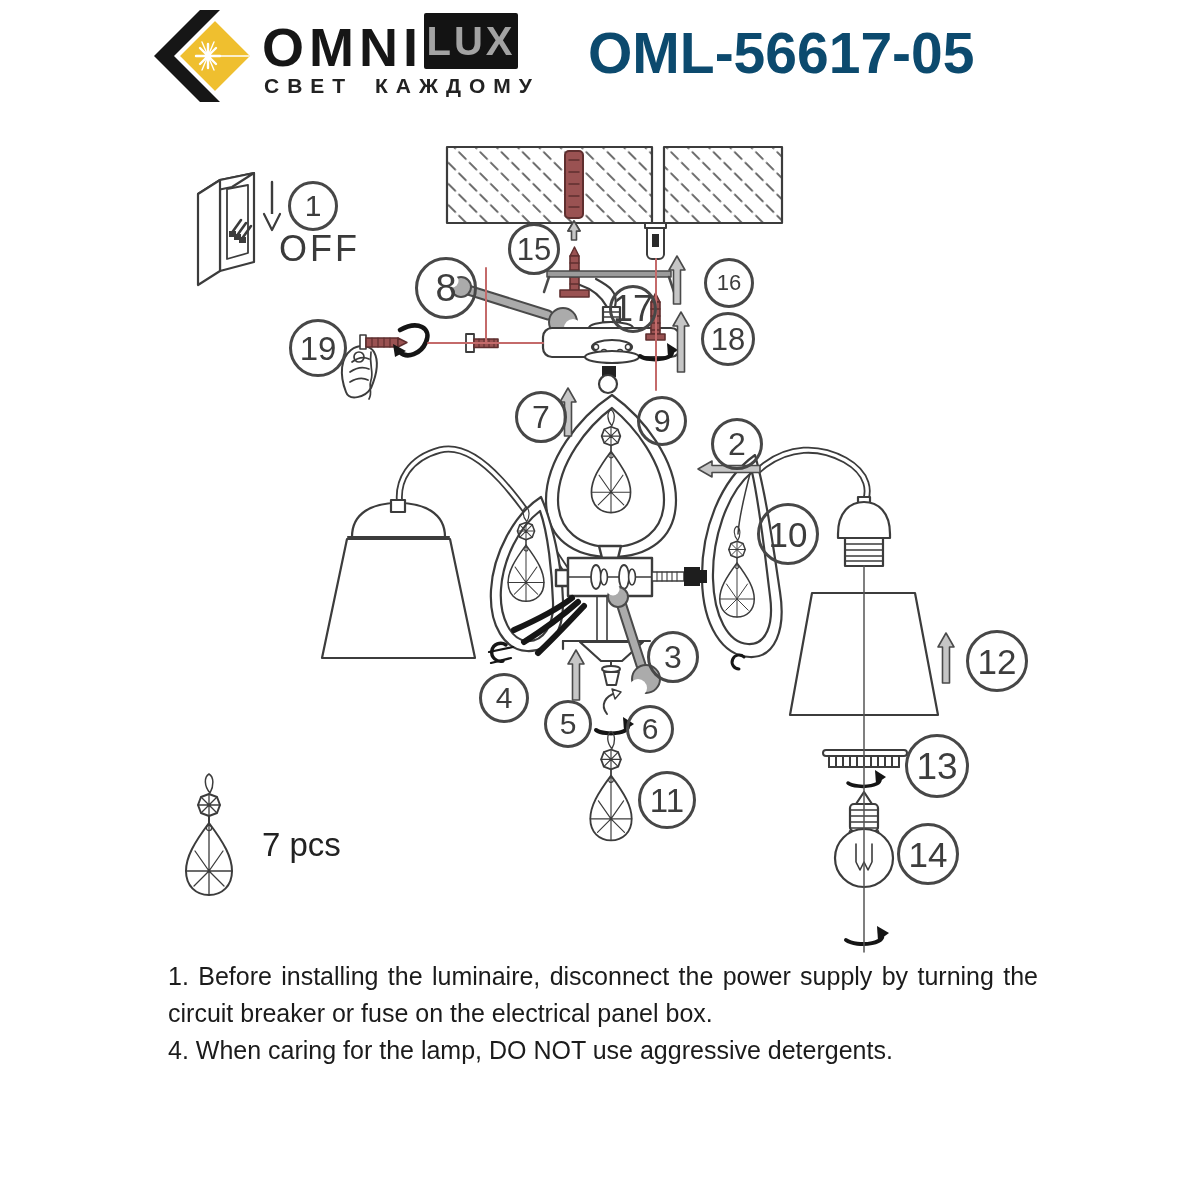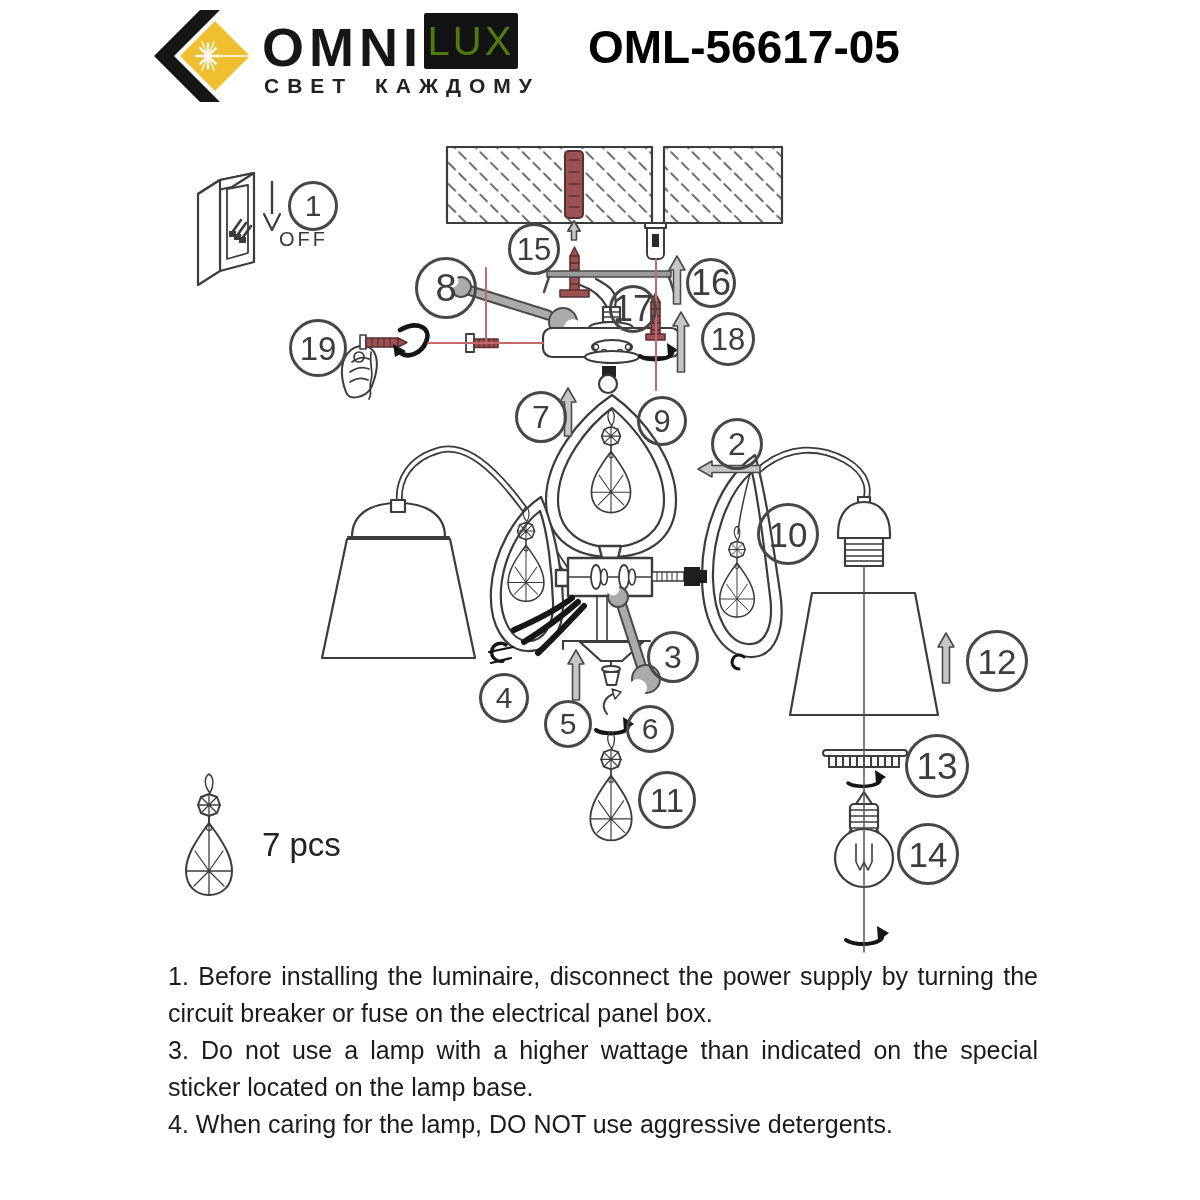--- a/index.html
+++ b/index.html
@@ -4,27 +4,27 @@
 <style>
   html,body{margin:0;padding:0;background:#fff;}
   .page{position:relative;width:1200px;height:1200px;background:#fff;overflow:hidden;
         font-family:"Liberation Sans",sans-serif;color:#1d1d1d;}
   .abs{position:absolute;}
   
   .brand-omni{position:absolute;left:262px;top:16px;font-size:54px;font-weight:bold;
               letter-spacing:5px;color:#161616;}
   .lux-box{position:absolute;left:424px;top:13px;width:94px;height:56px;background:#131313;
            display:flex;align-items:center;justify-content:center;border-radius:2px;}
-  .lux-box span{color:#4d7c0f;font-size:40px;font-weight:normal;letter-spacing:3px;}
+  .lux-box span{color:#a3a3a3;font-size:40px;font-weight:bold;letter-spacing:3px;}
   .tagline{position:absolute;left:264px;top:74px;font-size:21px;font-weight:600;
            letter-spacing:8px;word-spacing:8px;color:#222;}
-  .model{position:absolute;left:588px;top:20px;font-size:46px;font-weight:bold;
-         letter-spacing:0px;color:#000000;}
+  .model{position:absolute;left:588px;top:20px;font-size:57px;font-weight:bold;
+         letter-spacing:0px;color:#0c4a6e;}
   
-  .offlbl{position:absolute;left:279px;top:228px;font-size:20px;font-weight:300;
+  .offlbl{position:absolute;left:279px;top:228px;font-size:36px;font-weight:300;
           letter-spacing:3px;color:#3a3a3a;}
   .pcs{position:absolute;left:262px;top:826px;font-size:33px;color:#222;}
   
   .co{position:absolute;border:3px solid #474747;border-radius:50%;
       display:flex;align-items:center;justify-content:center;
       color:#3d3d3d;font-weight:300;background:transparent;line-height:1;}
   
   .instructions{position:absolute;left:168px;top:958px;width:870px;font-size:25px;
                 line-height:37px;text-align:justify;color:#1b1b1b;}
   .instructions p{margin:0;}
@@ -315,24 +315,23 @@
   <div class="co" style="left:626px;top:705px;width:42px;height:42px;font-size:30px;">6</div>
   <div class="co" style="left:515px;top:391px;width:46px;height:46px;font-size:32px;">7</div>
   <div class="co" style="left:415px;top:257px;width:56px;height:56px;font-size:38px;">8</div>
   <div class="co" style="left:637px;top:396px;width:44px;height:44px;font-size:31px;">9</div>
   <div class="co" style="left:757px;top:503px;width:56px;height:56px;font-size:35px;">10</div>
   <div class="co" style="left:638px;top:771px;width:52px;height:52px;font-size:33px;">11</div>
   <div class="co" style="left:966px;top:630px;width:56px;height:56px;font-size:35px;">12</div>
   <div class="co" style="left:905px;top:734px;width:58px;height:58px;font-size:37px;">13</div>
   <div class="co" style="left:897px;top:823px;width:56px;height:56px;font-size:35px;">14</div>
   <div class="co" style="left:508px;top:223px;width:46px;height:46px;font-size:31px;text-align:right;">15</div>
-  <div class="co" style="left:686px;top:258px;width:44px;height:44px;font-size:36px;">16</div>
+  <div class="co" style="left:704px;top:258px;width:44px;height:44px;font-size:22px;">16</div>
   <div class="co" style="left:609px;top:285px;width:42px;height:42px;font-size:36px;">17</div>
   <div class="co" style="left:701px;top:312px;width:48px;height:48px;font-size:31px;">18</div>
   <div class="co" style="left:289px;top:319px;width:52px;height:52px;font-size:33px;">19</div>
 
   <div class="instructions">
     <p>1. Before installing the luminaire, disconnect the power supply by turning the circuit breaker or fuse on the electrical panel box.</p>
-    <p>3. Do not use a lamp with a higher wattage than indicated on the special sticker located on the lamp base.</p>
     <p>4. When caring for the lamp, DO NOT use aggressive detergents.</p>
   </div>
 
 </div>
 
 </body></html>

